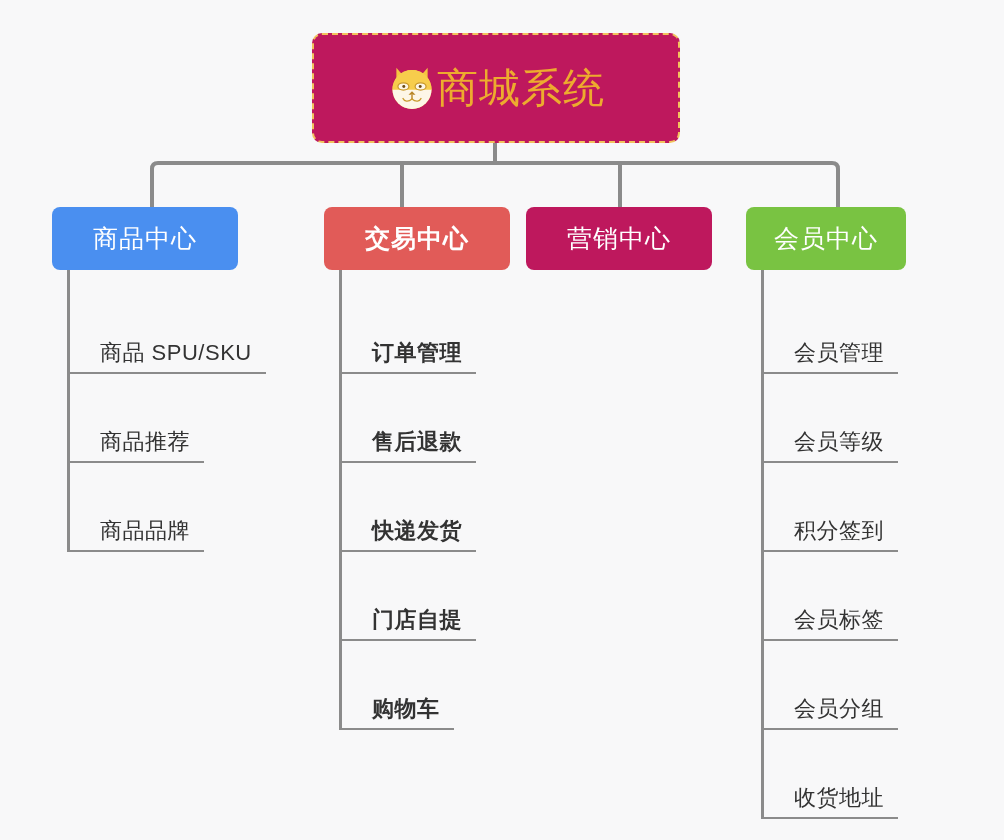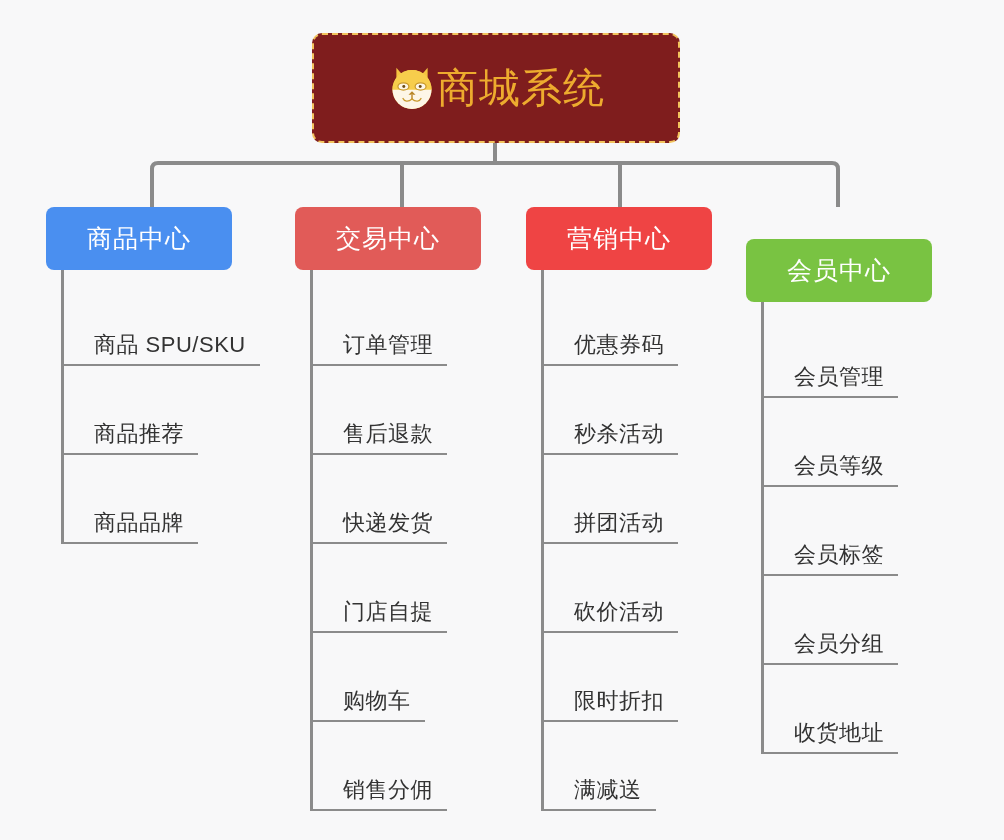--- a/index.html
+++ b/index.html
@@ -20,21 +20,21 @@
     height: 840px;
   }
 
   
   .root-node {
     position: absolute;
     left: 312px;
     top: 33px;
     width: 368px;
     height: 110px;
-    background: #7f1d1d;
+    background: #be185d;
     border: 2px dashed #f2c35c;
     border-radius: 10px;
     box-sizing: border-box;
     display: flex;
     align-items: center;
     justify-content: center;
   }
   .root-icon {
     width: 50px;
     height: 50px;
@@ -58,48 +58,48 @@
     height: 840px;
     pointer-events: none;
   }
 
   
   .column {
     position: absolute;
     top: 207px;
     width: 186px;
   }
-  .col-0 { left: 46px; }
-  .col-1 { left: 295px; }
+  .col-0 { left: 52px; }
+  .col-1 { left: 324px; font-weight: bold; }
   .col-2 { left: 526px; }
   .col-3 { left: 746px; }
 
   .cat-box {
     height: 63px;
     border-radius: 8px;
     display: flex;
     align-items: center;
     justify-content: center;
     color: #ffffff;
     font-size: 25px;
     letter-spacing: 1px;
     white-space: nowrap;
     box-sizing: border-box;
   }
   .col-0 .cat-box { width: 186px; }
   .col-1 .cat-box { width: 186px; }
   .col-2 .cat-box { width: 186px; }
-  .col-3 .cat-box { width: 186px; margin-top: 32px; }
+  .col-3 .cat-box { width: 160px; }
 
   
   .leaf-group {
     position: relative;
     margin-left: 15px;
     border-left: 3px solid #8b8b8b;
-    padding-top: 7px;
+    padding-top: 15px;
   }
   .leaf-item {
     height: 89px;
     box-sizing: border-box;
     display: flex;
     align-items: flex-end;
     position: relative;
   }
   .leaf-underline {
     border-bottom: 2px solid #8b8b8b;
@@ -176,64 +176,44 @@
         </div>
       <div class="leaf-item">
           <span class="leaf-underline">快递发货</span>
         </div>
       <div class="leaf-item">
           <span class="leaf-underline">门店自提</span>
         </div>
       <div class="leaf-item">
           <span class="leaf-underline">购物车</span>
         </div>
-      <div class="leaf-item">
-          <span class="leaf-underline">销售分佣</span>
-        </div>
     </div>
   </div>
 
   <div class="column col-2">
-    <div class="cat-box" style="background:#ef4444">
+    <div class="cat-box" style="background:#be185d">
       <span>营销中心</span>
-    </div>
-    <div class="leaf-group">
-      <div class="leaf-item">
-          <span class="leaf-underline">优惠券码</span>
-        </div>
-      <div class="leaf-item">
-          <span class="leaf-underline">秒杀活动</span>
-        </div>
-      <div class="leaf-item">
-          <span class="leaf-underline">拼团活动</span>
-        </div>
-      <div class="leaf-item">
-          <span class="leaf-underline">砍价活动</span>
-        </div>
-      <div class="leaf-item">
-          <span class="leaf-underline">限时折扣</span>
-        </div>
-      <div class="leaf-item">
-          <span class="leaf-underline">满减送</span>
-        </div>
     </div>
   </div>
 
   <div class="column col-3">
     <div class="cat-box" style="background:#79c342">
       <span>会员中心</span>
     </div>
     <div class="leaf-group">
       <div class="leaf-item">
           <span class="leaf-underline">会员管理</span>
         </div>
       <div class="leaf-item">
           <span class="leaf-underline">会员等级</span>
         </div>
       <div class="leaf-item">
+          <span class="leaf-underline">积分签到</span>
+        </div>
+      <div class="leaf-item">
           <span class="leaf-underline">会员标签</span>
         </div>
       <div class="leaf-item">
           <span class="leaf-underline">会员分组</span>
         </div>
       <div class="leaf-item">
           <span class="leaf-underline">收货地址</span>
         </div>
     </div>
   </div>

